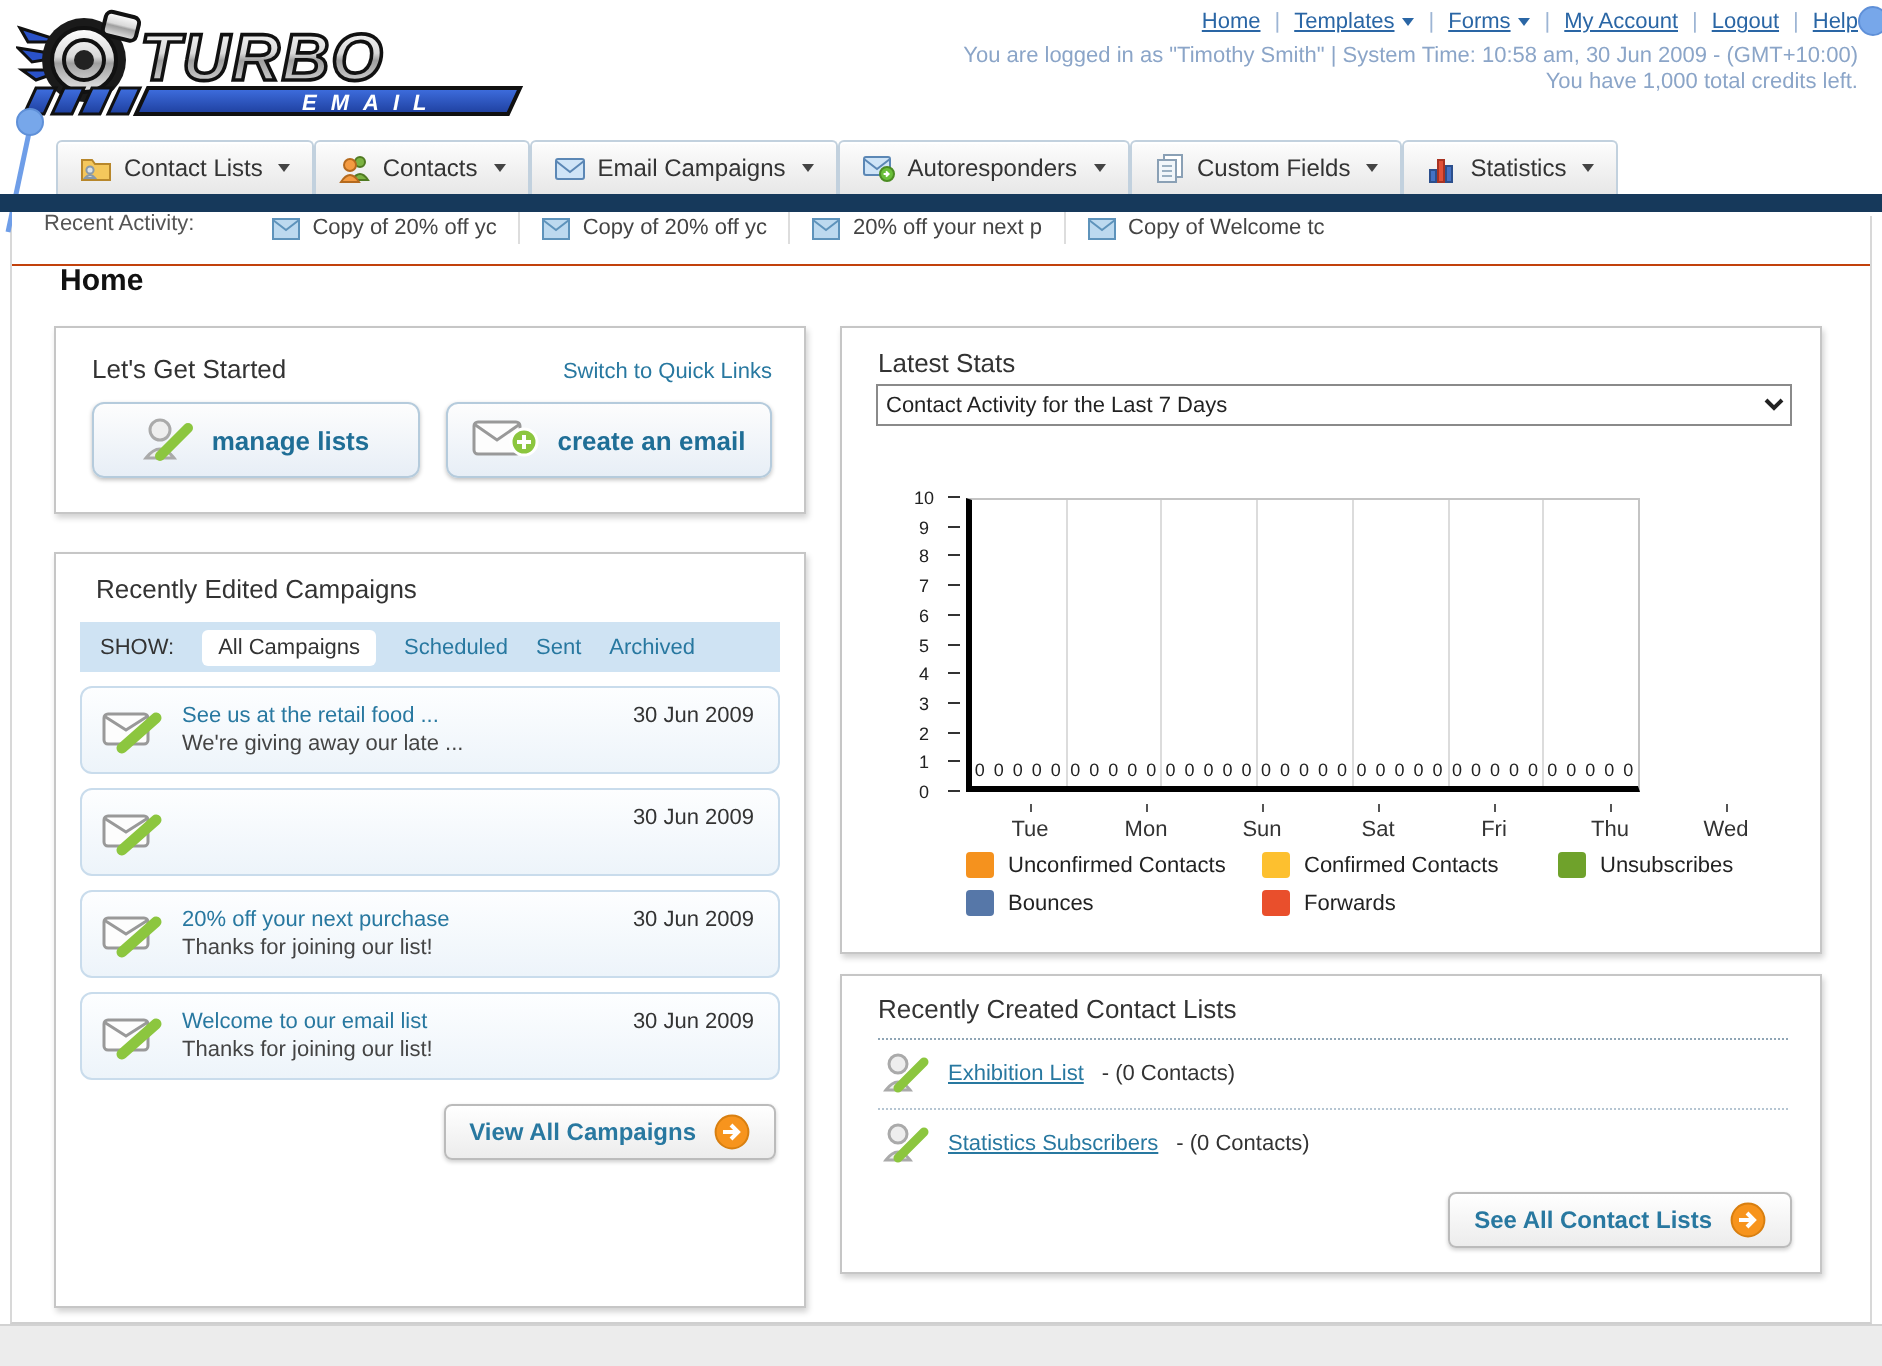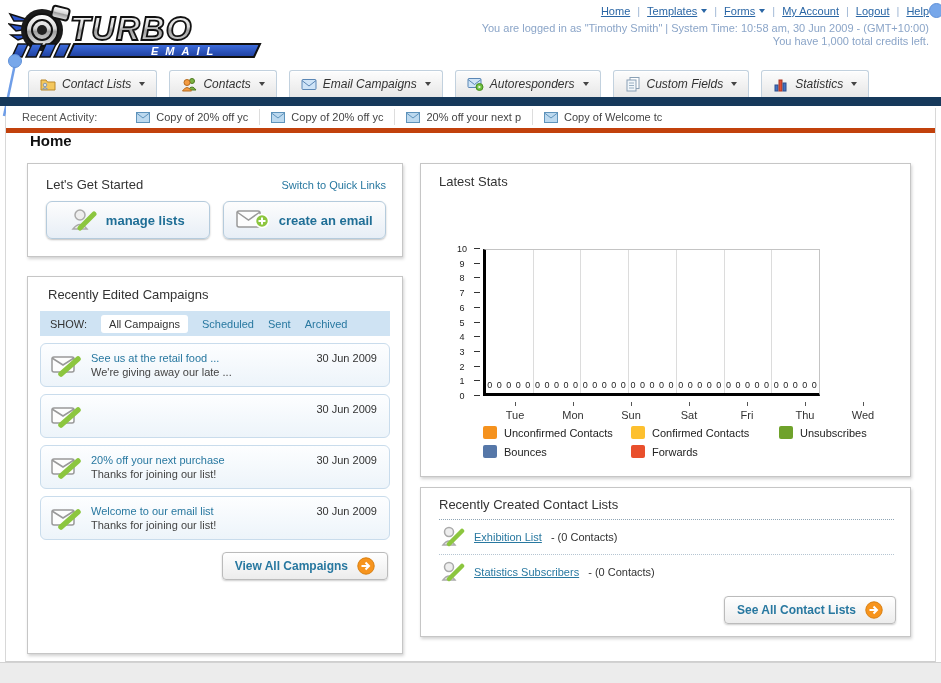--- a/index.html
+++ b/index.html
@@ -28,31 +28,31 @@
   .header-links a { color:#2a66a5; text-decoration:underline; cursor:pointer; display:inline-flex;
       align-items:center; gap:4px; }
   .caret-blue { width:0; height:0; border-left:3px solid transparent; border-right:3px solid transparent;
       border-top:4px solid #2a66a5; display:inline-block; }
   .login-line1, .login-line2 { position:absolute; right:12px; font-size:11px; color:#8ba5c8;
       text-align:right; white-space:nowrap; }
   .login-line1 { top:22px; }
   .login-line2 { top:35px; }
 
   
-  .nav-tabs { position:absolute; left:28px; top:70px; display:flex; gap:12px; align-items:flex-end;font-style:italic; }
+  .nav-tabs { position:absolute; left:28px; top:70px; display:flex; gap:0; align-items:flex-end; }
   .tab { height:27px; display:flex; align-items:center; gap:6px; padding:0 11px;
       background:linear-gradient(#fdfdfd,#e7e7e7); border:1px solid #c2d1de; border-bottom:none;
       border-radius:3px 3px 0 0; font-size:12px; color:#333; cursor:pointer; box-shadow:inset 0 1px 0 #fff; }
   .caret-dark { width:0; height:0; border-left:3px solid transparent; border-right:3px solid transparent;
       border-top:4px solid #444; display:inline-block; margin-left:2px; }
   .navy-bar { position:absolute; left:0; top:97px; width:941px; height:9px; background:#16395b; }
 
   
   .recent-bar { position:absolute; left:6px; top:106px; width:929px; height:27px; background:#fff;
-      border-bottom:5px solid #c2410c; display:flex; align-items:center; }
+      border-bottom:1px solid #c2410c; display:flex; align-items:flex-start; }
   .recent-label { font-size:11px; color:#555; margin-left:16px; margin-right:28px; }
   .recent-item { display:flex; align-items:center; gap:6px; padding:0 11px; height:16px;
       border-right:1px solid #ddd; font-size:11px; color:#444; cursor:pointer; white-space:nowrap; }
   .recent-item:last-child { border-right:none; }
 
   .home-title { position:absolute; left:30px; top:132px; font-size:15px; font-weight:bold; color:#111; }
 
   
   .panel { position:absolute; background:#fff; border:1px solid #c6c6c6;
       box-shadow:1px 2px 3px rgba(0,0,0,0.18); }
@@ -408,20 +408,23 @@
               <circle cx="9" cy="9" r="8.2" fill="#f7941d" stroke="#d87f10"></circle>
               <path d="M4.5 9 h7 M8.5 5.5 L12 9 L8.5 12.5" stroke="#fff" stroke-width="2" fill="none"></path>
             </svg>
           </span>
       </span>
     </div>
   </div>
 
   <div class="panel stats-panel">
     <div class="panel-title">Latest Stats</div>
+    <select class="stats-select">
+      <option>Contact Activity for the Last 7 Days</option>
+    </select>
     <div class="chart-y-axis">
         <div class="ytick-label" style="top: 142px;">0</div>
         <div class="ytick-mark" style="top: 146px;"></div>
         <div class="ytick-label" style="top: 127.3px;">1</div>
         <div class="ytick-mark" style="top: 131.3px;"></div>
         <div class="ytick-label" style="top: 112.6px;">2</div>
         <div class="ytick-mark" style="top: 116.6px;"></div>
         <div class="ytick-label" style="top: 97.9px;">3</div>
         <div class="ytick-mark" style="top: 101.9px;"></div>
         <div class="ytick-label" style="top: 83.2px;">4</div>

